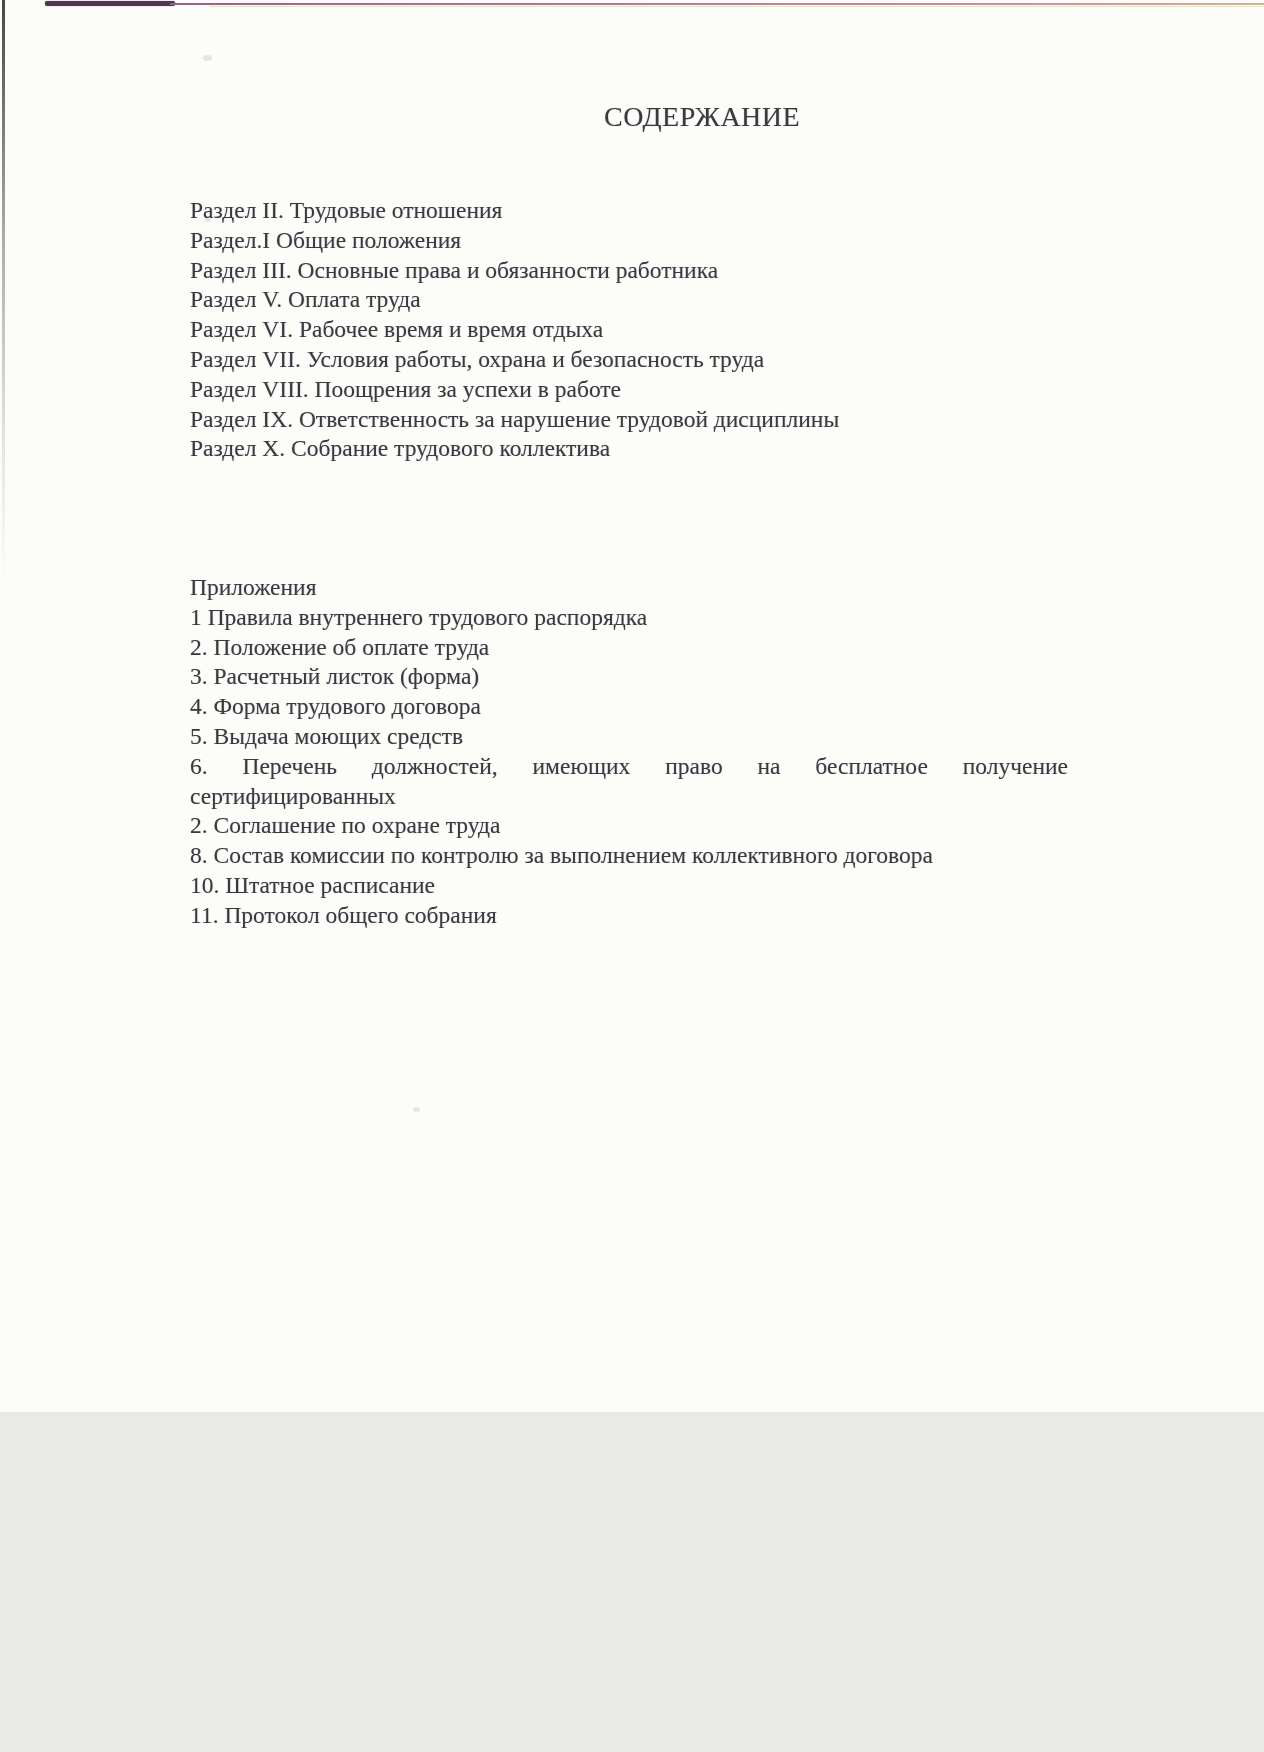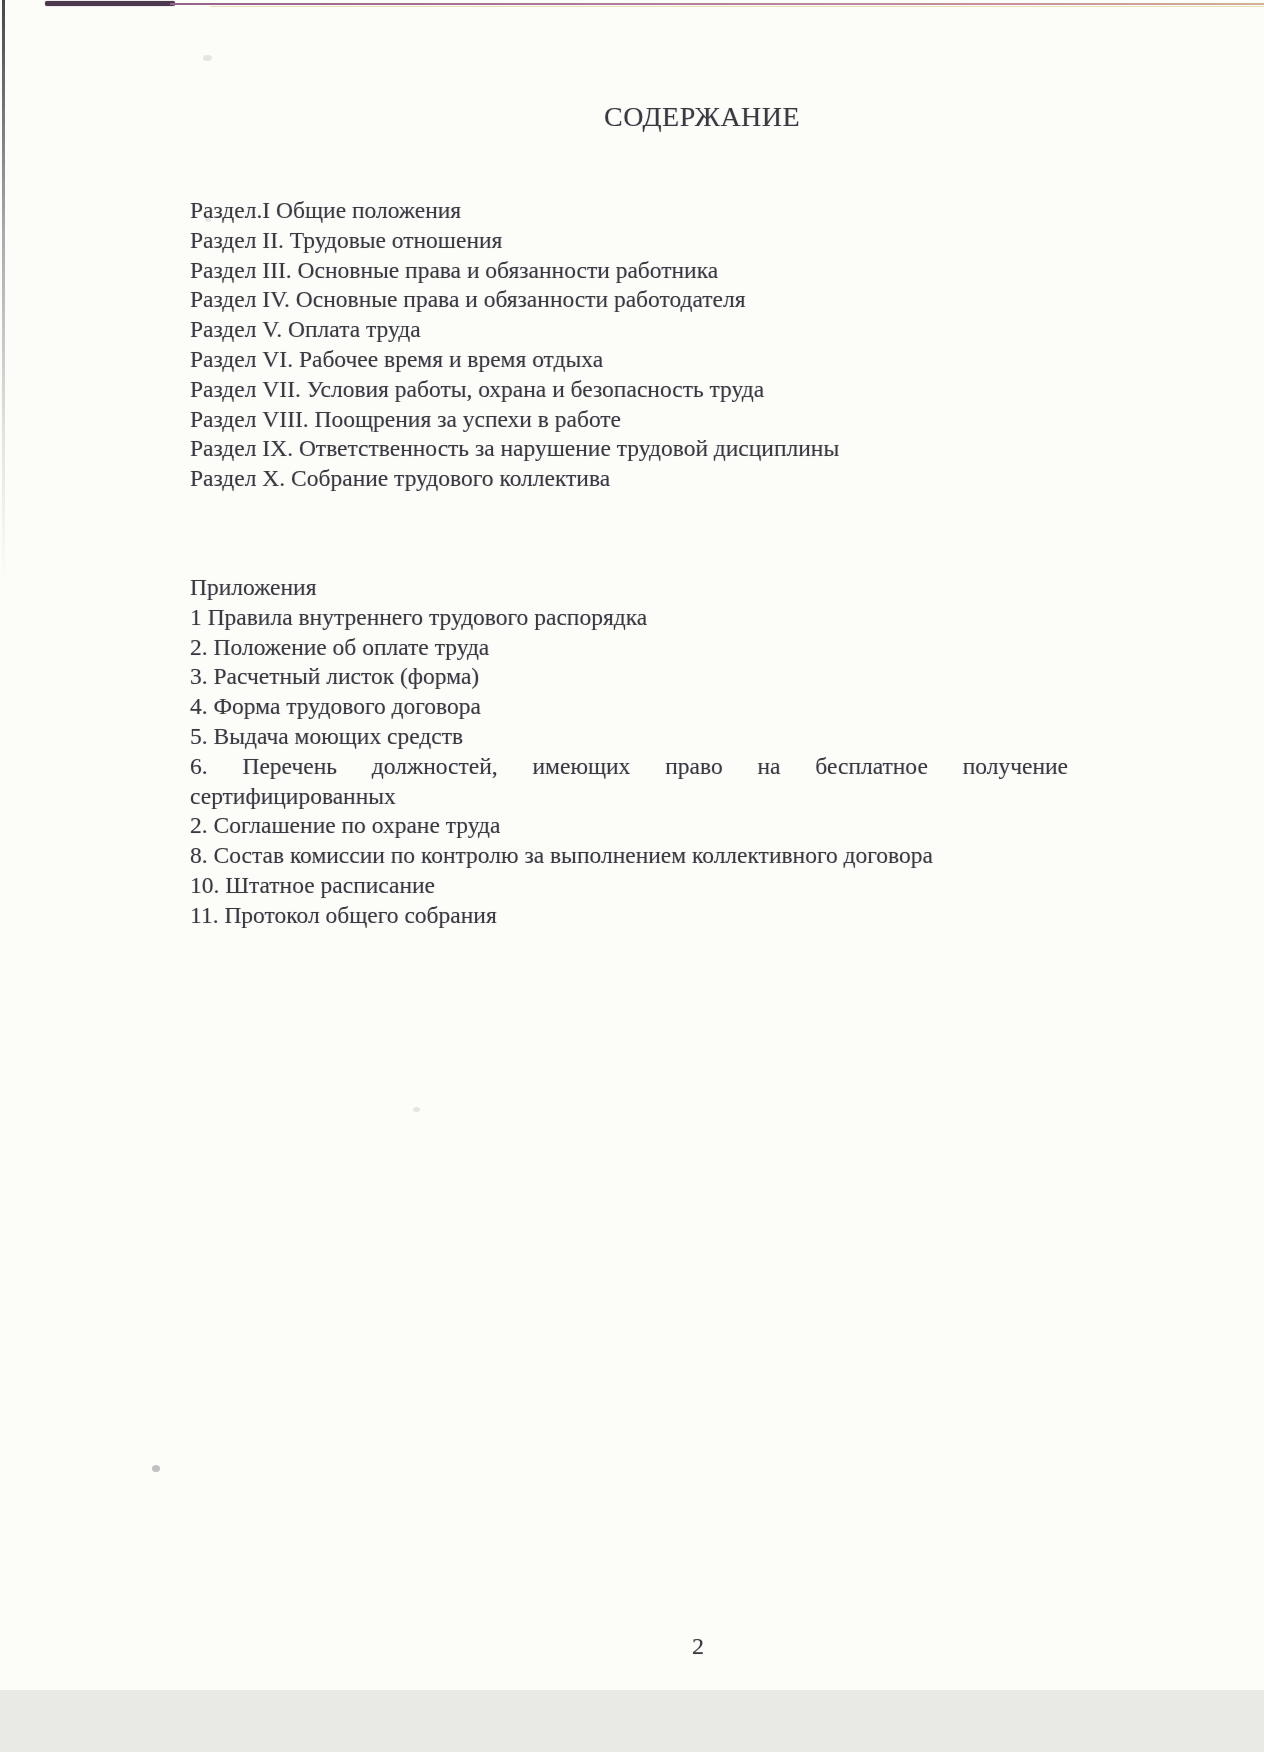--- a/index.html
+++ b/index.html
@@ -3,21 +3,21 @@
 <meta charset="utf-8">
 <style>
   html, body {
     margin: 0;
     padding: 0;
     background: #e9e9e6;
   }
   .page {
     position: relative;
     width: 1264px;
-    height: 1690px;
+    height: 1412px;
     margin: 0 auto;
     background: #fcfcf9;
     overflow: hidden;
     font-family: "Liberation Serif", "DejaVu Serif", serif;
     color: #3a393f;
   }
   .doc-text {
     text-shadow: 0.6px 0.3px 0.7px rgba(96, 42, 84, 0.16),
                 -0.6px -0.3px 0.7px rgba(42, 84, 112, 0.14);
   }
@@ -109,24 +109,23 @@
   <div class="artifact top-line-yellow"></div>
   <div class="artifact left-edge"></div>
   <div class="artifact speck speck-1"></div>
   <div class="artifact speck speck-2"></div>
   <div class="artifact speck speck-3"></div>
   <div class="artifact speck speck-4"></div>
 
   <div class="title doc-text">СОДЕРЖАНИЕ</div>
 
   <div class="sections doc-text">
+    <div class="toc-line">Раздел II. Трудовые отношения</div>
     <div class="toc-line">Раздел.I Общие положения</div>
-    <div class="toc-line">Раздел II. Трудовые отношения</div>
     <div class="toc-line">Раздел III. Основные права и обязанности работника</div>
-    <div class="toc-line">Раздел IV. Основные права и обязанности работодателя</div>
     <div class="toc-line">Раздел V. Оплата труда</div>
     <div class="toc-line">Раздел VI. Рабочее время и время отдыха</div>
     <div class="toc-line">Раздел VII. Условия работы, охрана и безопасность труда</div>
     <div class="toc-line">Раздел VIII. Поощрения за успехи в работе</div>
     <div class="toc-line">Раздел IX. Ответственность за нарушение трудовой дисциплины</div>
     <div class="toc-line">Раздел X. Собрание трудового коллектива</div>
   </div>
 
   <div class="appendices doc-text">
     <div class="toc-line">Приложения</div>

